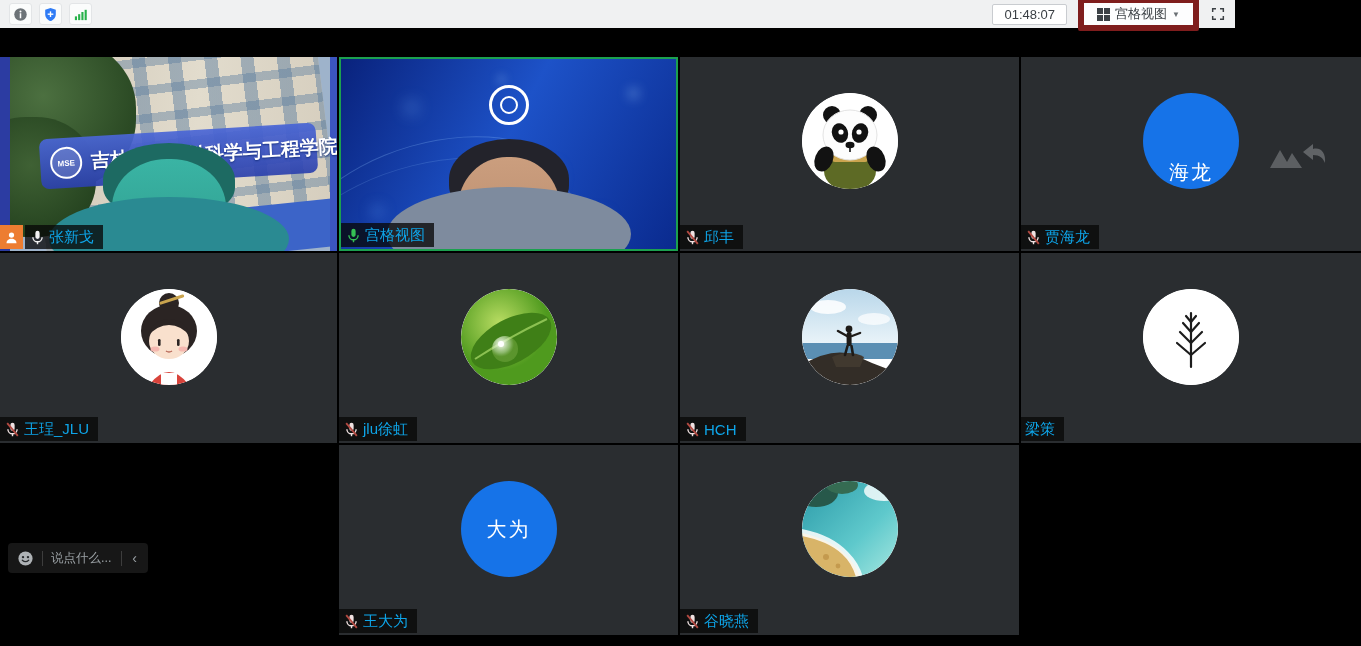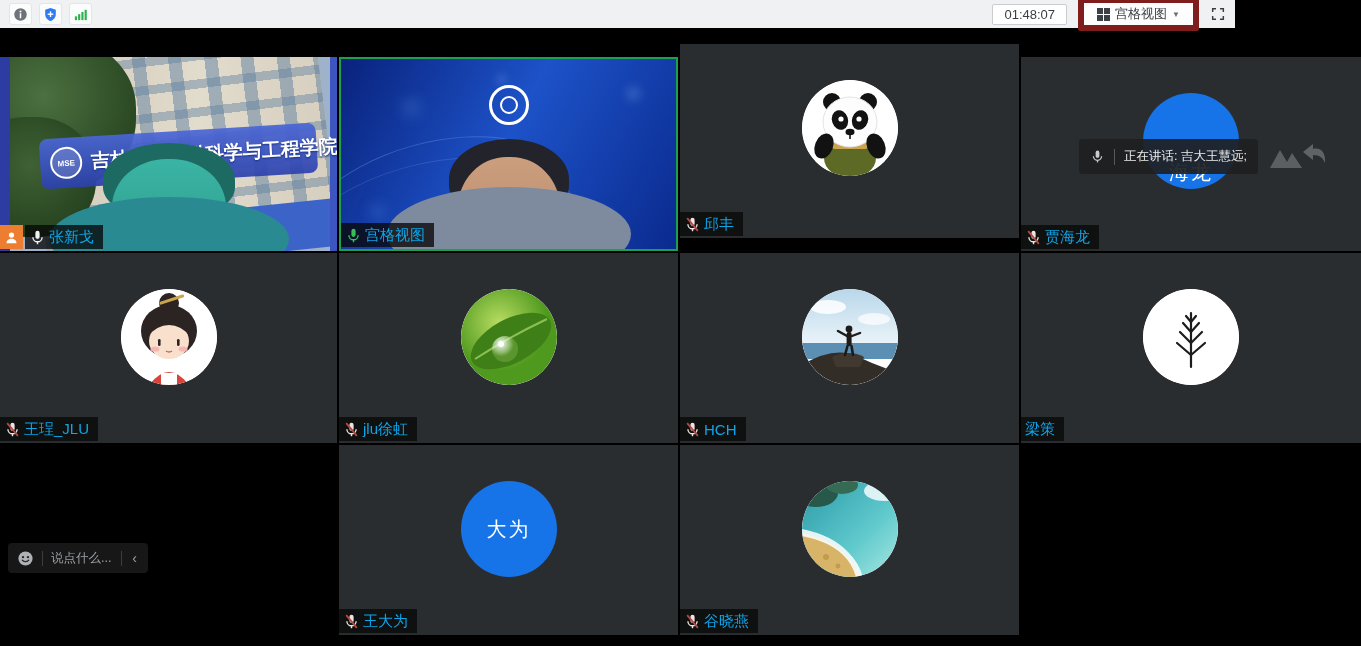--- a/index.html
+++ b/index.html
@@ -244,21 +244,21 @@
     <div class="t2-face"></div>
     <div class="t2-shoulders"></div>
     <div class="name-label">
       <svg class="mic mic-green">
           <use href="#ic-mic"></use>
         </svg>
       <span>宫格视图</span>
     </div>
   </div>
 
-  <div class="tile" style="left:680px;top:44px;width:339px;height:194px">
+  <div class="tile" style="left:680px;top:57px;width:339px;height:194px">
     <div class="avatar">
       <svg viewBox="0 0 96 96">
         <circle cx="48" cy="48" r="48" fill="#ffffff"></circle>
         <ellipse cx="48" cy="78" rx="26" ry="20" fill="#5d6a25"></ellipse>
         <rect x="30" y="62" width="36" height="7" rx="3" fill="#caa44e"></rect>
         <circle cx="30" cy="22" r="9" fill="#121212"></circle>
         <circle cx="66" cy="22" r="9" fill="#121212"></circle>
         <ellipse cx="48" cy="42" rx="27" ry="25" fill="#fdfdfd" stroke="#e3e3e3"></ellipse>
         <ellipse cx="38" cy="40" rx="8" ry="10" fill="#121212" transform="rotate(-18 38 40)"></ellipse>
         <ellipse cx="58" cy="40" rx="8" ry="10" fill="#121212" transform="rotate(18 58 40)"></ellipse>
@@ -274,27 +274,20 @@
       <svg class="mic mic-off">
           <use href="#ic-mic-off"></use>
         </svg>
       <span>邱丰</span>
     </div>
   </div>
 
   <div class="tile" style="left:1021px;top:57px;width:340px;height:194px">
     <div class="avatar avatar-blue">
       <div class="avatar-text" style="position:absolute;left:0;right:0;top:66px;text-align:center">海龙</div>
-    </div>
-    <div class="toast">
-      <svg class="mic">
-          <use href="#ic-mic"></use>
-        </svg>
-      <div class="sep"></div>
-      <span>正在讲话: 吉大王慧远;</span>
     </div>
     <svg class="faded-ic" style="left:247px;top:87px;width:36px;height:26px" viewBox="0 0 36 26">
       <path d="M2 24 L12 6 L19 18 L24 9 L34 24 Z" fill="#86898c"></path>
     </svg>
     <svg class="faded-ic" style="left:280px;top:85px;width:26px;height:24px" viewBox="0 0 26 24">
       <path d="M12 2 L2 10 L12 18 V13 C19 13 22 16 24 21 C25 11 20 5 12 7 Z" fill="#8d9093"></path>
     </svg>
     <div class="name-label">
       <svg class="mic mic-off">
           <use href="#ic-mic-off"></use>

